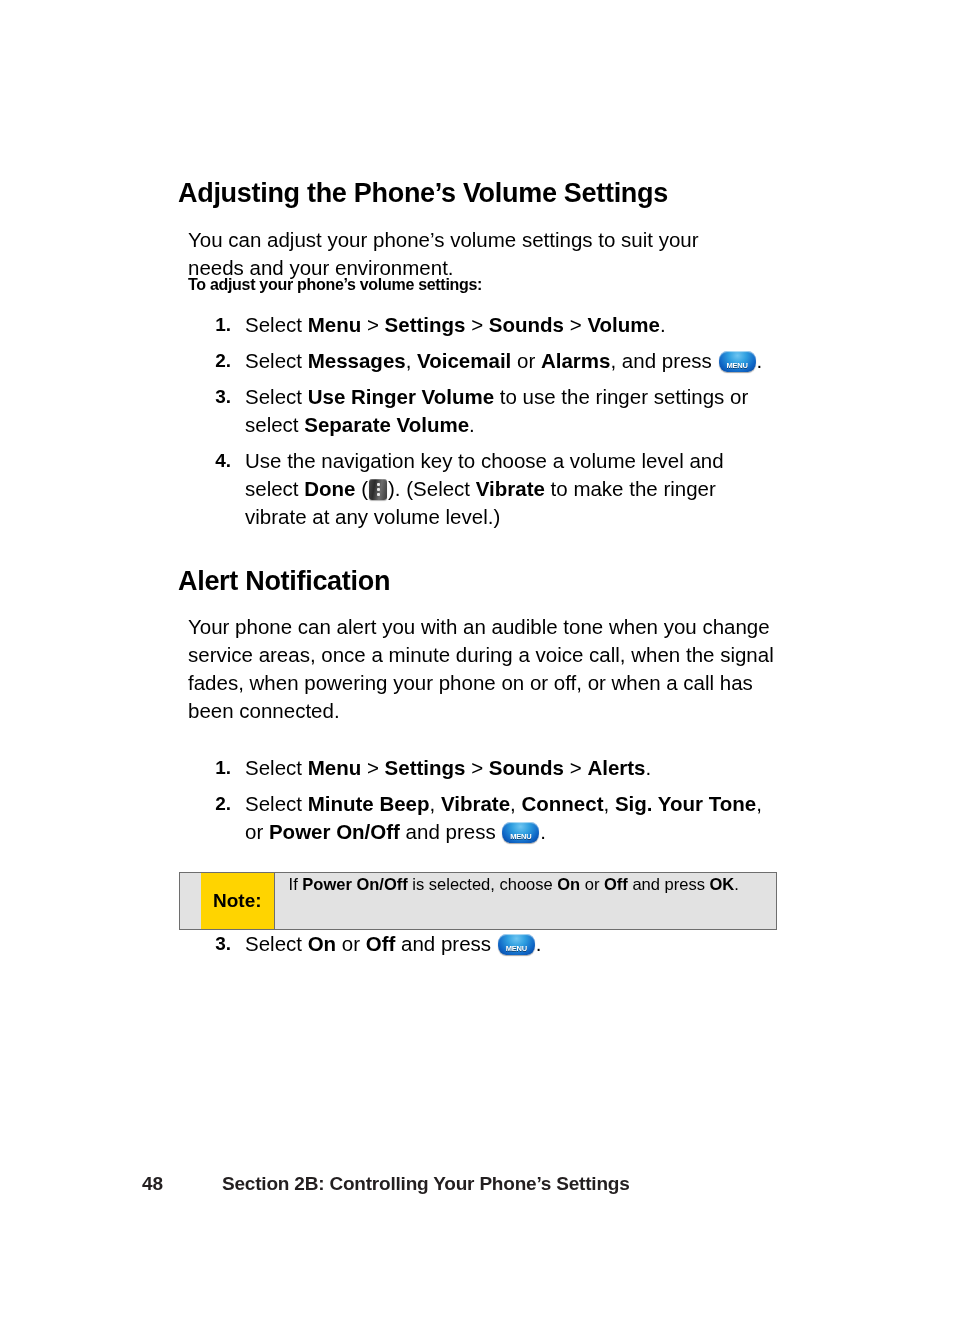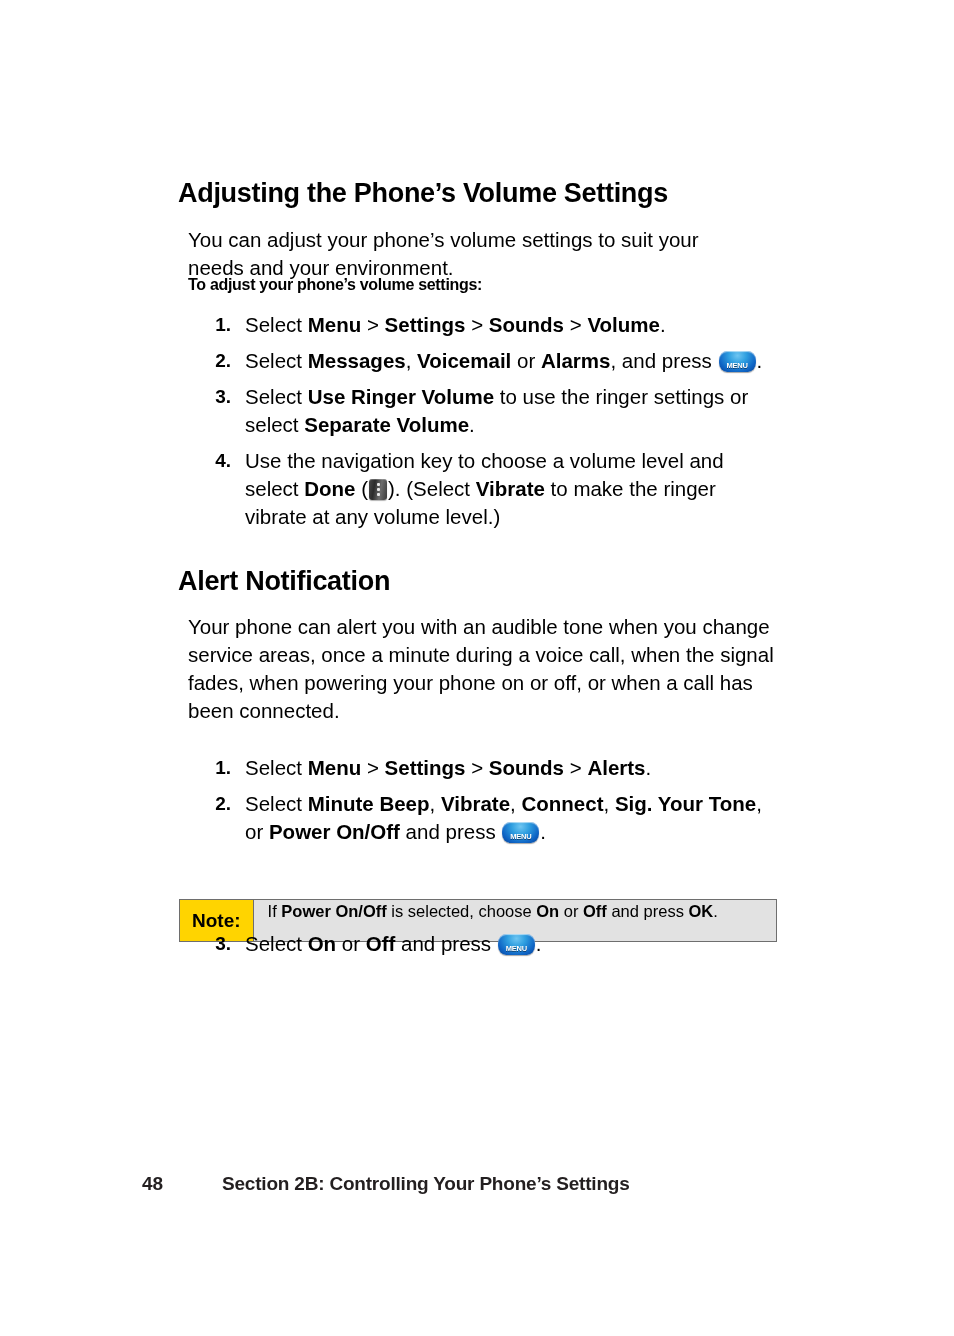--- a/index.html
+++ b/index.html
@@ -218,21 +218,21 @@
       <span class="num">1.</span>
       <span>Select <b>Menu</b> &gt; <b>Settings</b> &gt; <b>Sounds</b> &gt; <b>Alerts</b>.</span>
     </li>
 
     <li>
       <span class="num">2.</span>
       <span>Select <b>Minute Beep</b>, <b>Vibrate</b>, <b>Connect</b>, <b>Sig. Your Tone</b>, or <b>Power On/Off</b> and press <span class="menuok"><span class="l1">MENU</span><span class="l2">OK</span></span>.</span>
     </li>
   </ol>
 
-  <div class="notebox" style="left:179px; top:899px; width:598px; height:43px;">
+  <div class="notebox" style="left:179px; top:872px; width:598px; height:58px;padding-left:21px;">
     <div class="note-label">Note:</div>
     <div class="note-text">
       <span>If <b>Power On/Off</b> is selected, choose <b>On</b> or <b>Off</b> and press <b>OK</b>.</span>
     </div>
   </div>
 
   <ol class="olist" style="left:205px; top:930px; width:570px;">
     <li>
       <span class="num">3.</span>
       <span>Select <b>On</b> or <b>Off</b> and press <span class="menuok"><span class="l1">MENU</span><span class="l2">OK</span></span>.</span>

